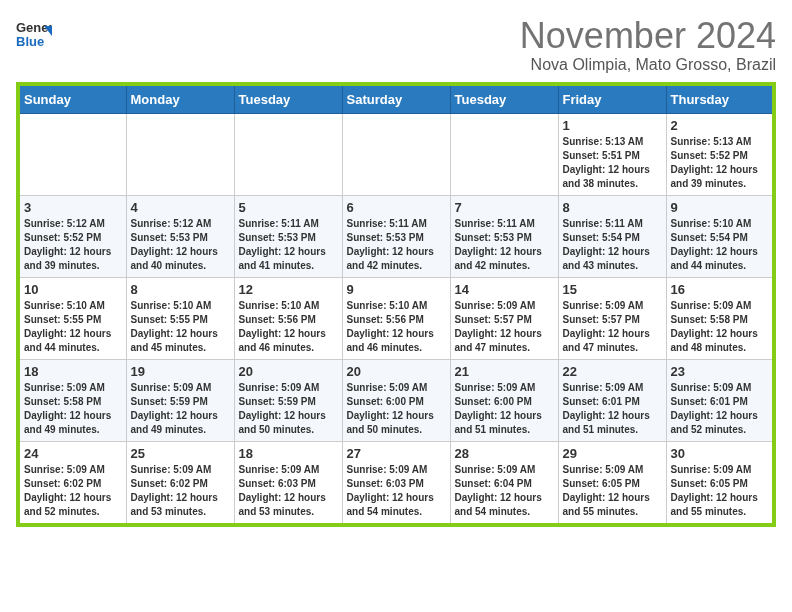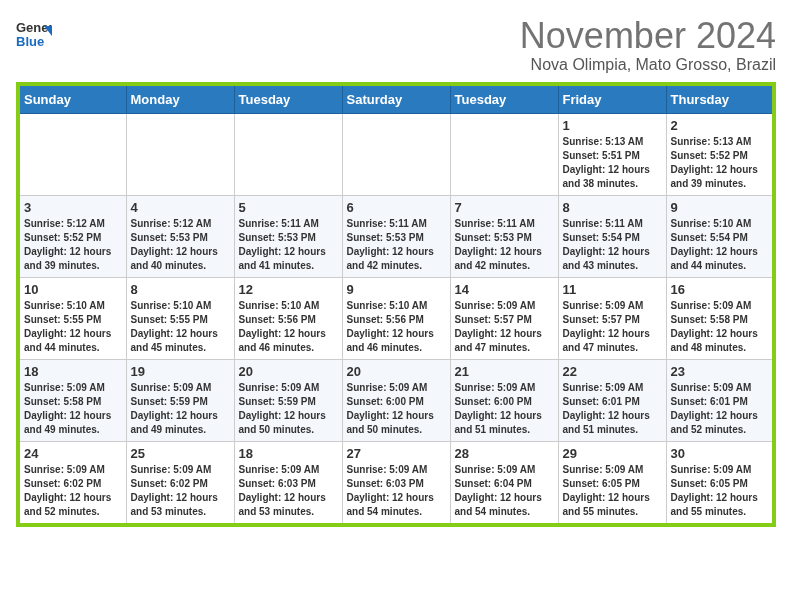--- a/index.html
+++ b/index.html
@@ -214,21 +214,21 @@
 and 46 minutes.</div>
         </td>
         <td>
           <span class="day-number">14</span>
           <div class="day-info" style="white-space: pre-line;">Sunrise: 5:09 AM
 Sunset: 5:57 PM
 Daylight: 12 hours
 and 47 minutes.</div>
         </td>
         <td>
-          <span class="day-number">11</span>
+          <span class="day-number">15</span>
           <div class="day-info" style="white-space: pre-line;">Sunrise: 5:09 AM
 Sunset: 5:57 PM
 Daylight: 12 hours
 and 47 minutes.</div>
         </td>
         <td>
           <span class="day-number">16</span>
           <div class="day-info" style="white-space: pre-line;">Sunrise: 5:09 AM
 Sunset: 5:58 PM
 Daylight: 12 hours

